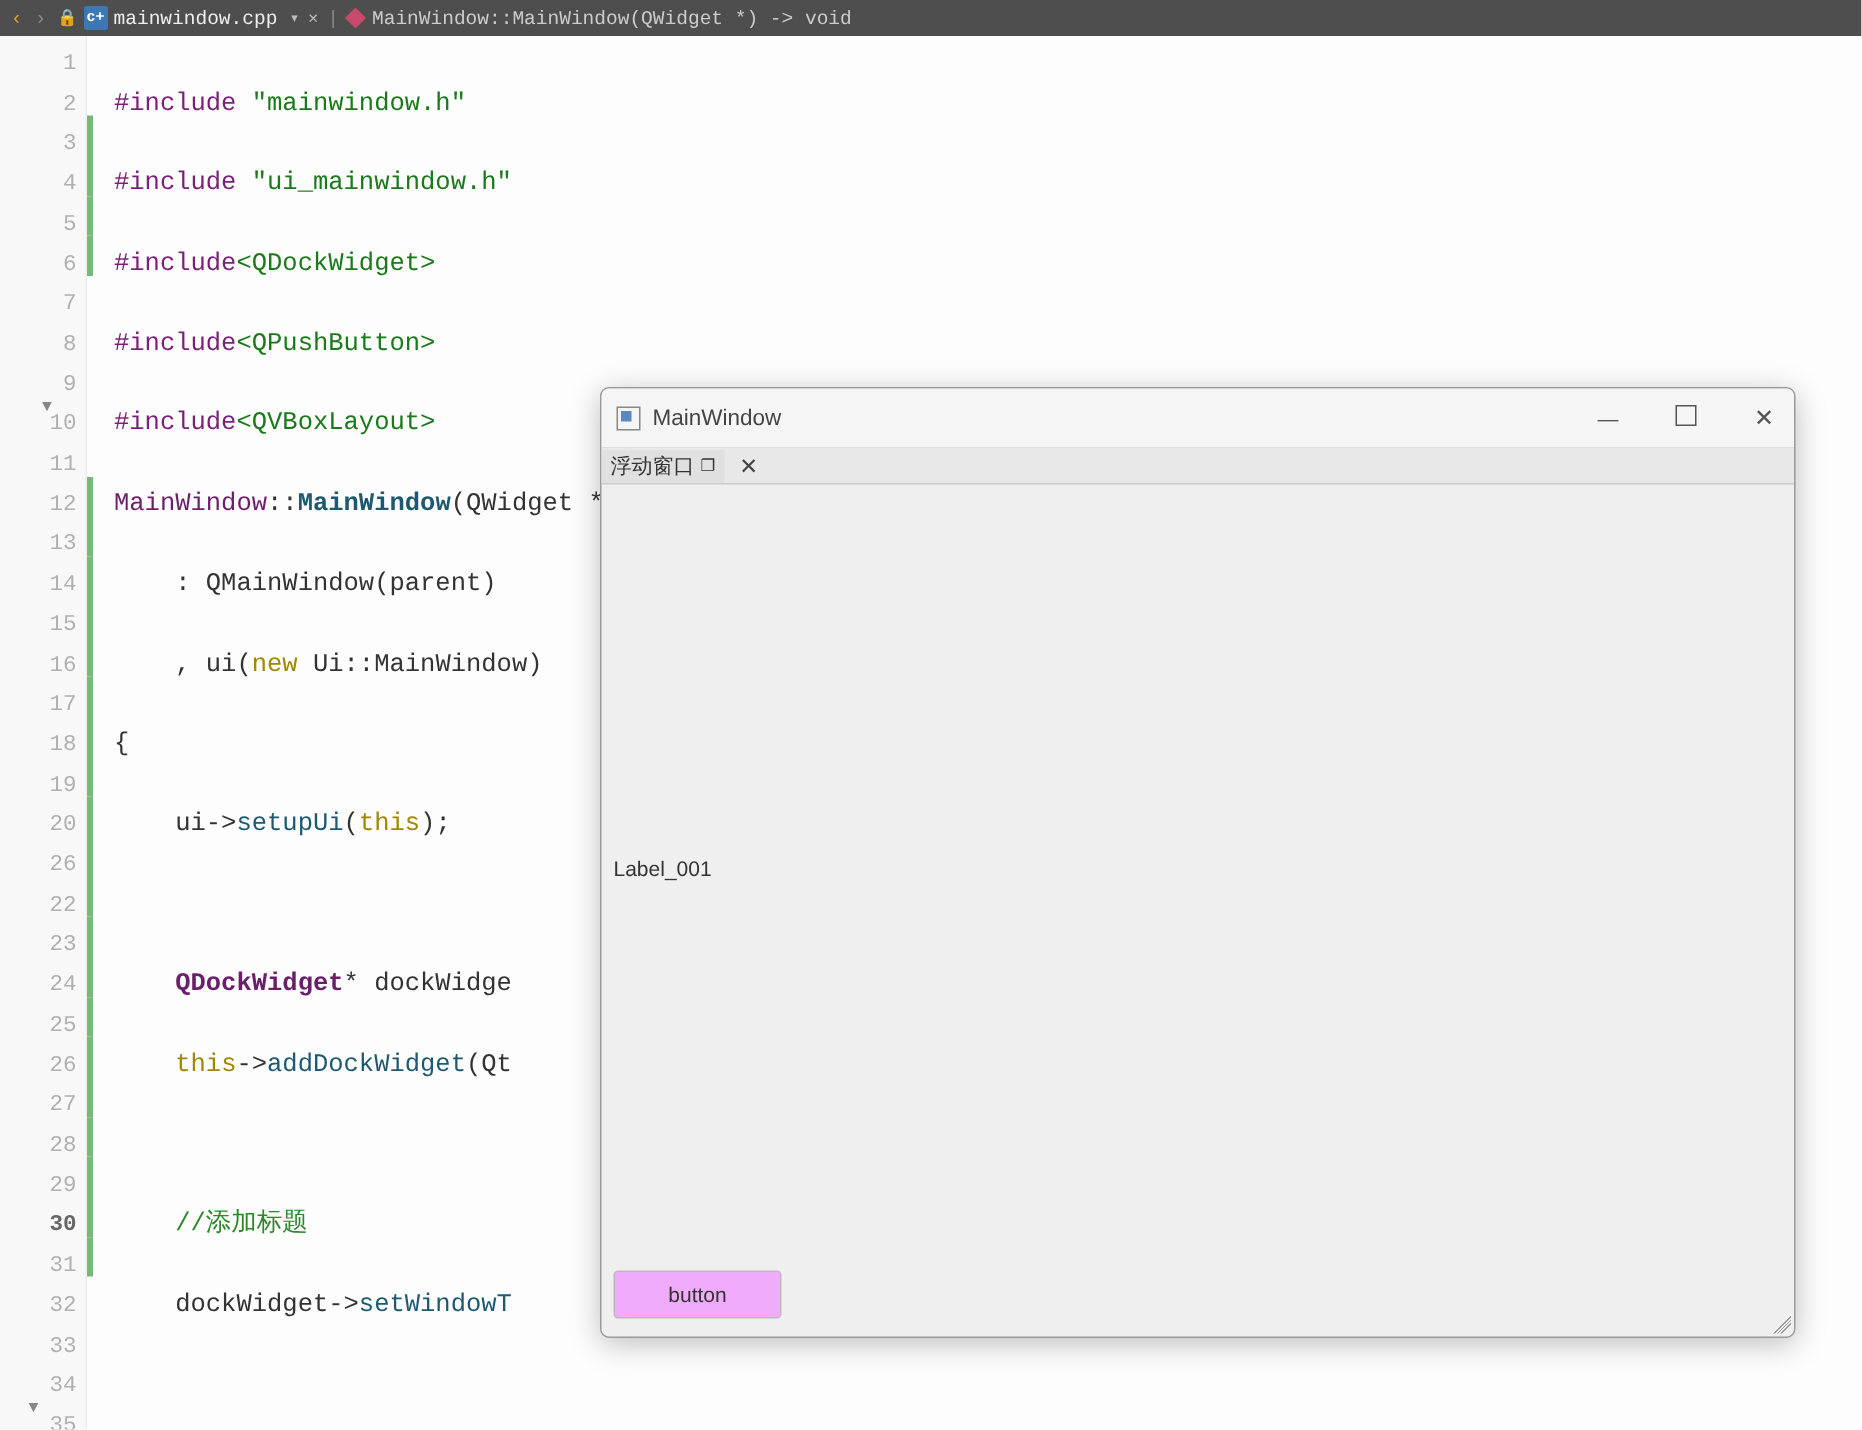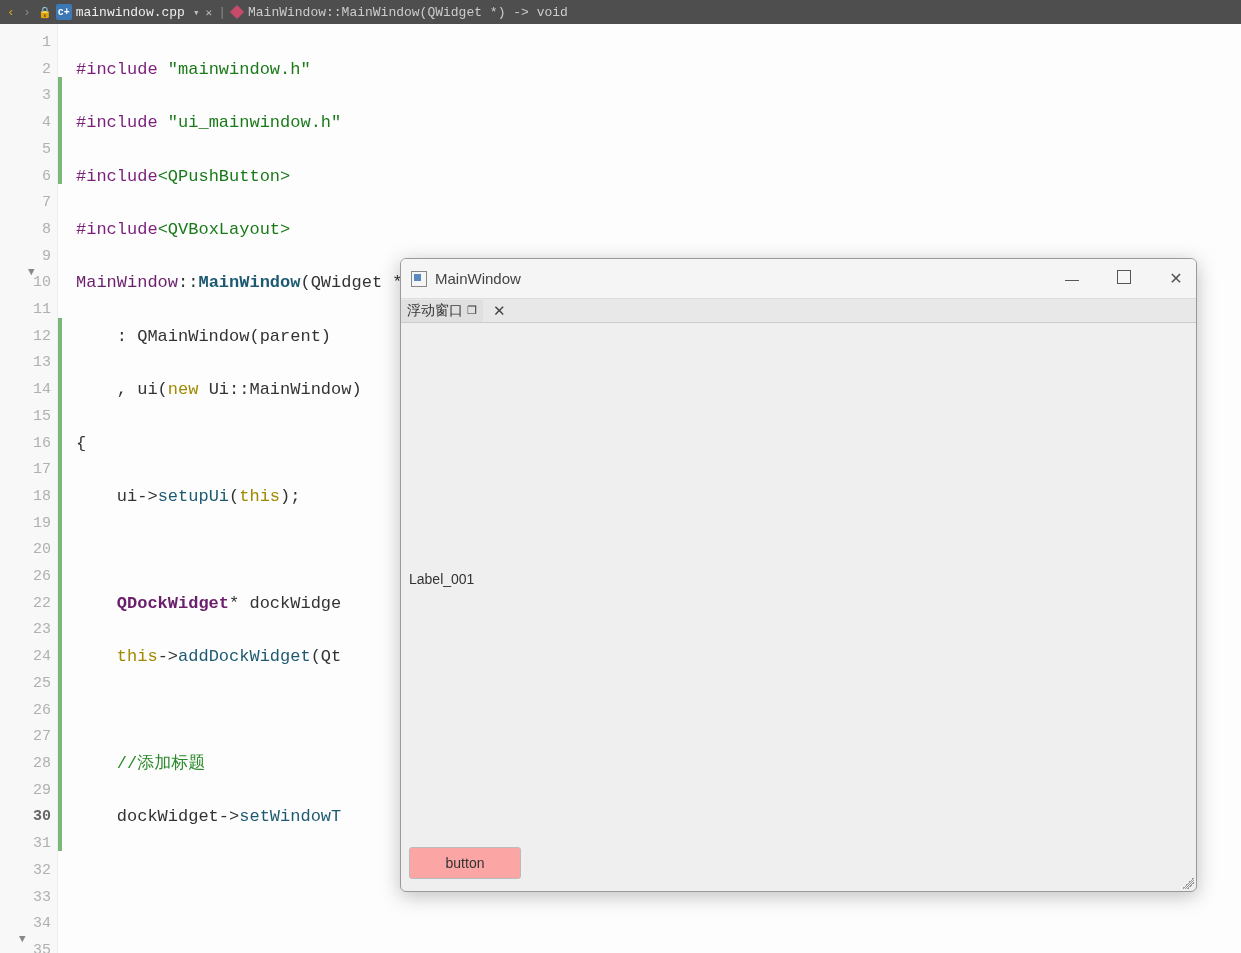--- a/index.html
+++ b/index.html
@@ -151,21 +151,21 @@
   left: 8px;
   top: 248px;
   color: #333;
 }
 .qt-button {
   position: absolute;
   left: 8px;
   bottom: 12px;
   width: 112px;
   height: 32px;
-  background: #fca5a5;
+  background: #f0abfc;
   border: 1px solid #bbb;
   border-radius: 3px;
   color: #333;
   font-family: inherit;
   font-size: 14px;
 }
 .qt-resize {
   position: absolute;
   right: 2px; bottom: 2px;
   width: 12px; height: 12px;
@@ -268,20 +268,21 @@
       <div class="mark g"></div>
       <div class="mark g"></div>
     <div class="mark"></div>
       <div class="mark"></div>
       <div class="mark"></div>
       <div class="mark"></div>
   </div>
   <div class="code">
 <div><span class="kw-include">#include</span> <span class="str">"mainwindow.h"</span></div>
 <div><span class="kw-include">#include</span> <span class="str">"ui_mainwindow.h"</span></div>
+<div><span class="kw-include">#include</span><span class="angle">&lt;QDockWidget&gt;</span></div>
 <div><span class="kw-include">#include</span><span class="angle">&lt;QPushButton&gt;</span></div>
 <div><span class="kw-include">#include</span><span class="angle">&lt;QVBoxLayout&gt;</span></div>
 <div><span class="cls">MainWindow</span><span>::</span><span class="method">MainWindow</span><span>(QWidget *parent)</span></div>
 <div><span>    : QMainWindow(parent)</span></div>
 <div><span>    , ui(</span><span class="kw2">new</span><span> Ui::MainWindow)</span></div>
 <div><span>{</span></div>
 <div><span>    ui-&gt;</span><span class="method-ref">setupUi</span><span>(</span><span class="kw2">this</span><span>);</span></div>
 <div>&nbsp;</div>
 <div><span class="type">    QDockWidget</span><span>* dockWidge</span></div>
 <div><span>    </span><span class="kw2">this</span><span>-&gt;</span><span class="method-ref">addDockWidget</span><span>(Qt</span></div>

